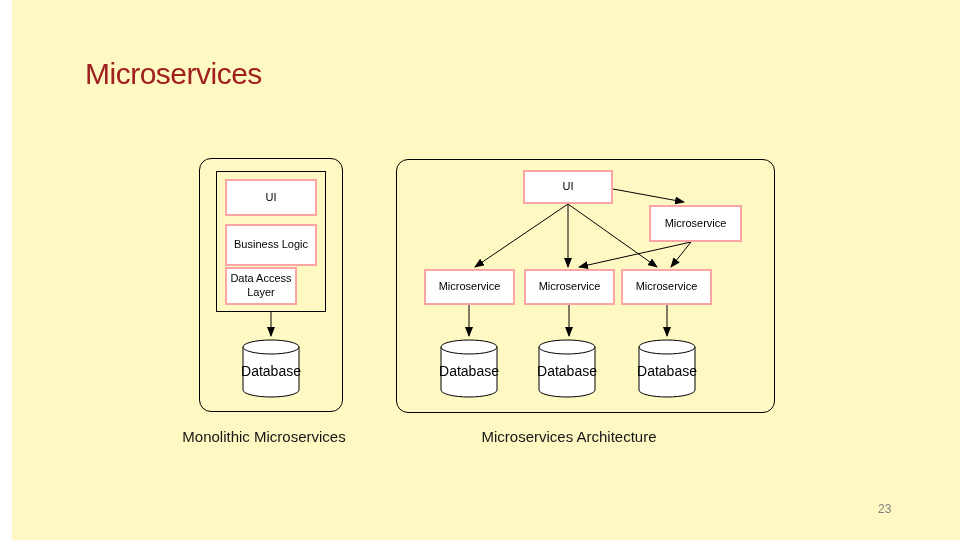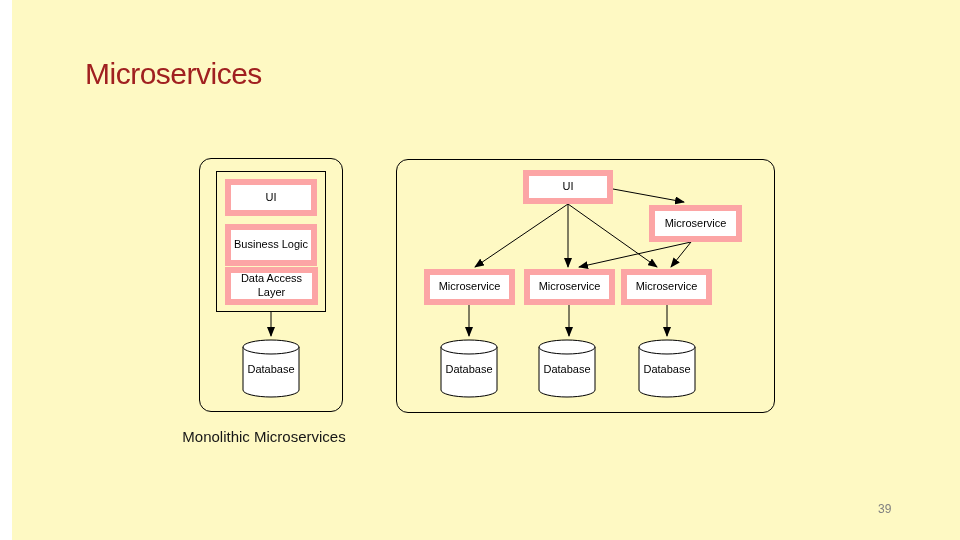--- a/index.html
+++ b/index.html
@@ -36,37 +36,37 @@
     box-sizing: border-box;
   }
   .inner-rect {
     position: absolute;
     border: 1px solid #000;
     background: transparent;
     box-sizing: border-box;
   }
   .box {
     position: absolute;
-    border: 6px solid #fca5a5;
+    border: 2px solid #fca5a5;
     background: #fff;
     box-sizing: border-box;
     display: flex;
     align-items: center;
     justify-content: center;
     text-align: center;
     font-size: 11px;
     line-height: 1.25;
     padding: 1px 3px;
     color: #000;
   }
   .db-label {
     position: absolute;
     width: 70px;
     text-align: center;
-    font-size: 11px;
+    font-size: 14px;
     color: #000;
   }
   .caption {
     position: absolute;
     width: 226px;
     text-align: center;
     font-size: 15px;
     color: #161616;
     white-space: nowrap;
   }
@@ -129,21 +129,21 @@
   <div class="inner-rect" style="left:204px; top:171px; width:110px; height:141px;"></div>
 
   <div class="box" style="left:213px; top:179px; width:92px; height:37px;">
     <span>UI</span>
   </div>
 
   <div class="box" style="left:213px; top:224px; width:92px; height:42px;">
     <span>Business Logic</span>
   </div>
 
-  <div class="box" style="left:213px; top:267px; width:93px; height:38px;">
+  <div class="box" style="left:213px; top:267px; width:72px; height:38px;">
     <span>Data Access Layer</span>
   </div>
 
   <div class="db-label" style="left:224px; top:363px;">Database</div>
 
   <div class="caption" style="left:139px; top:428px;">Monolithic Microservices</div>
 
   <div class="container" style="left:384px; top:159px; width:379px; height:254px;"></div>
 
   <div class="box" style="left:511px; top:170px; width:90px; height:34px;">
@@ -163,16 +163,17 @@
   </div>
 
   <div class="box" style="left:609px; top:269px; width:91px; height:36px;">
     <span>Microservice</span>
   </div>
 
   <div class="db-label" style="left:422px; top:363px;">Database</div>
   <div class="db-label" style="left:520px; top:363px;">Database</div>
   <div class="db-label" style="left:620px; top:363px;">Database</div>
 
+  <div class="caption" style="left:444px; top:428px;">Microservices Architecture</div>
 
-  <div class="page-number">39</div>
+  <div class="page-number">23</div>
 
 </div>
 
 </body></html>

